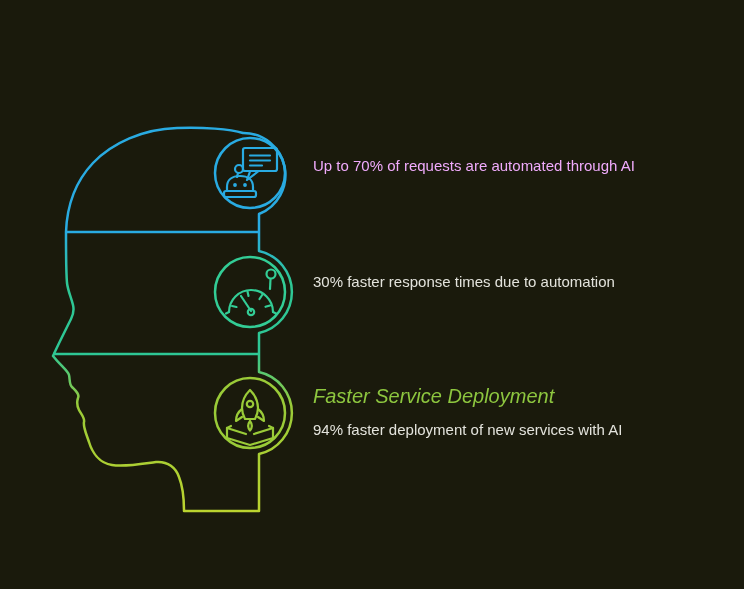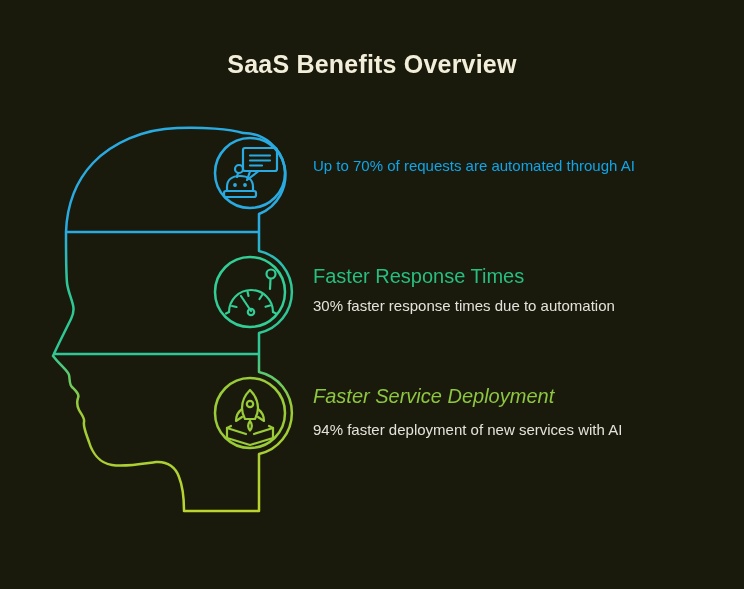--- a/index.html
+++ b/index.html
@@ -23,21 +23,20 @@
   .benefit-desc { font-size: 15px; line-height: 19px; margin-top: 12px; color: #E3E3DC; }
   .b1 { top: 144px; }
   .b2 { top: 264px; }
   .b3 { top: 384px; }
 </style>
 </head>
 <body style="background-color: rgb(26, 26, 12);">
 
 <div class="canvas">
 
-  <h1 class="page-title" style="color: rgb(242, 238, 218);">SaaS Benefits Overview</h1>
 
   <svg class="head-svg" width="744" height="589" viewBox="0 0 744 589">
     <defs>
       <linearGradient id="headGrad" gradientUnits="userSpaceOnUse" x1="0" y1="126" x2="0" y2="514">
         <stop offset="0" stop-color="#29ABE2"></stop>
         <stop offset="0.27" stop-color="#29ABE2"></stop>
         <stop offset="0.40" stop-color="#2EC795"></stop>
         <stop offset="0.58" stop-color="#2EC795"></stop>
         <stop offset="0.72" stop-color="#9ACB38"></stop>
         <stop offset="1" stop-color="#BCD42F"></stop>
@@ -113,25 +112,24 @@
       <path d="M250,421 C247.5,424.5 247.5,427.5 250,430.5 C252.5,427.5 252.5,424.5 250,421 Z"></path>
       <path d="M227,428 L227,438 L250,445 L273,438 L273,428"></path>
       <path d="M227,428 L231,426"></path>
       <path d="M273,428 L269,426"></path>
       <path d="M227,428 L246,434"></path>
       <path d="M273,428 L254,434"></path>
     </g>
   </svg>
 
   <div class="benefit b1">
-    <div class="benefit-desc" style="color: #0ea5e9;">Up to 70% of requests are automated through AI</div>
+    <div class="benefit-desc" style="color: #f0abfc;">Up to 70% of requests are automated through AI</div>
   </div>
 
   <div class="benefit b2">
-    <div class="benefit-heading" style="color: rgb(39, 190, 128);">Faster Response Times</div>
     <div class="benefit-desc" style="color: rgb(227, 227, 220); margin-top: 8px;">30% faster response times due to automation</div>
   </div>
 
   <div class="benefit b3">
     <div class="benefit-heading" style="color: rgb(141, 198, 63); font-style: italic;">Faster Service Deployment</div>
     <div class="benefit-desc" style="color: rgb(227, 227, 220);">94% faster deployment of new services with AI</div>
   </div>
 
 </div>
 

